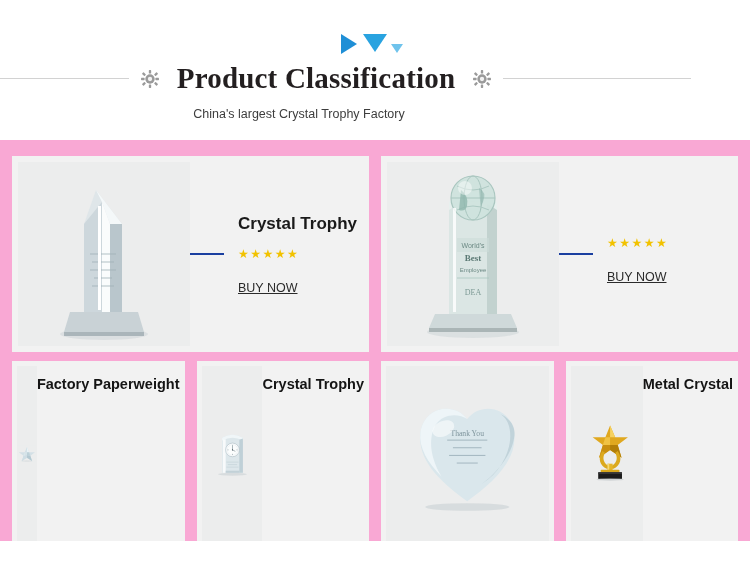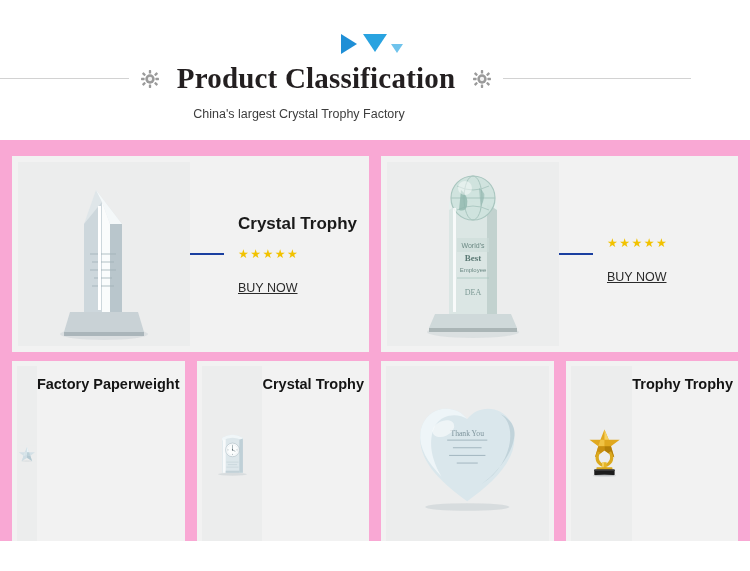--- a/index.html
+++ b/index.html
@@ -434,19 +434,19 @@
             <path d="M74,62 C62,80 68,96 84,104 L100,104 C116,96 122,80 110,62 L104,66 C112,80 106,92 94,98 L90,98 C78,92 72,80 80,66 Z" fill="#dba91e"></path>
             <path d="M86,92 L98,92 L98,108 L86,108 Z" fill="#e6b628"></path>
             <path d="M86,92 L90,92 L90,108 L86,108 Z" fill="#f5d977"></path>
 
             <rect x="70" y="106" width="44" height="7" rx="2" fill="#d9a81c"></rect>
             <rect x="64" y="112" width="56" height="16" rx="2" fill="#1c1c1c"></rect>
             <rect x="64" y="112" width="56" height="4" fill="#3a3a3a"></rect>
             <ellipse cx="92" cy="129" rx="32" ry="3" fill="#bfc5c8" opacity="0.6"></ellipse>
           </svg>
         </div>
-        <div class="thumb-label">Trophy Trophy</div>
+        <div class="thumb-label">Metal Crystal</div>
       </div>
     </div>
   </div>
 
   <div class="footer-white"></div>
 </div>
 
 </body></html>

